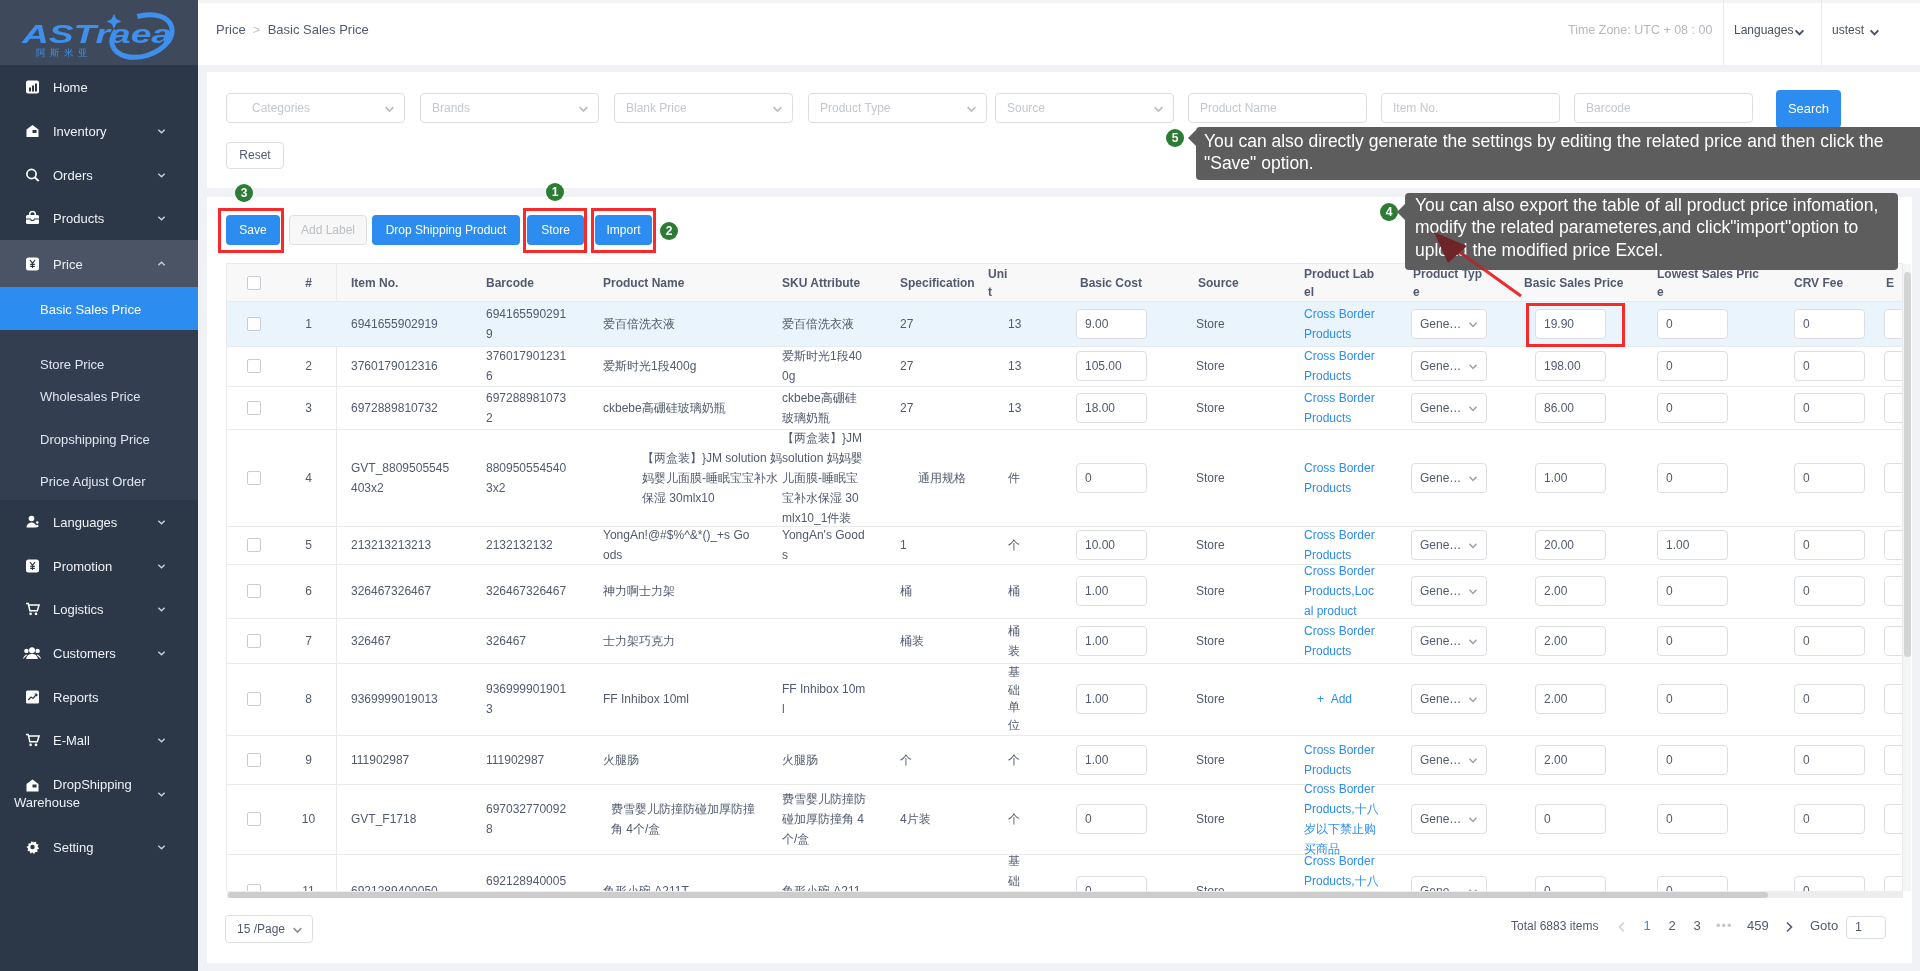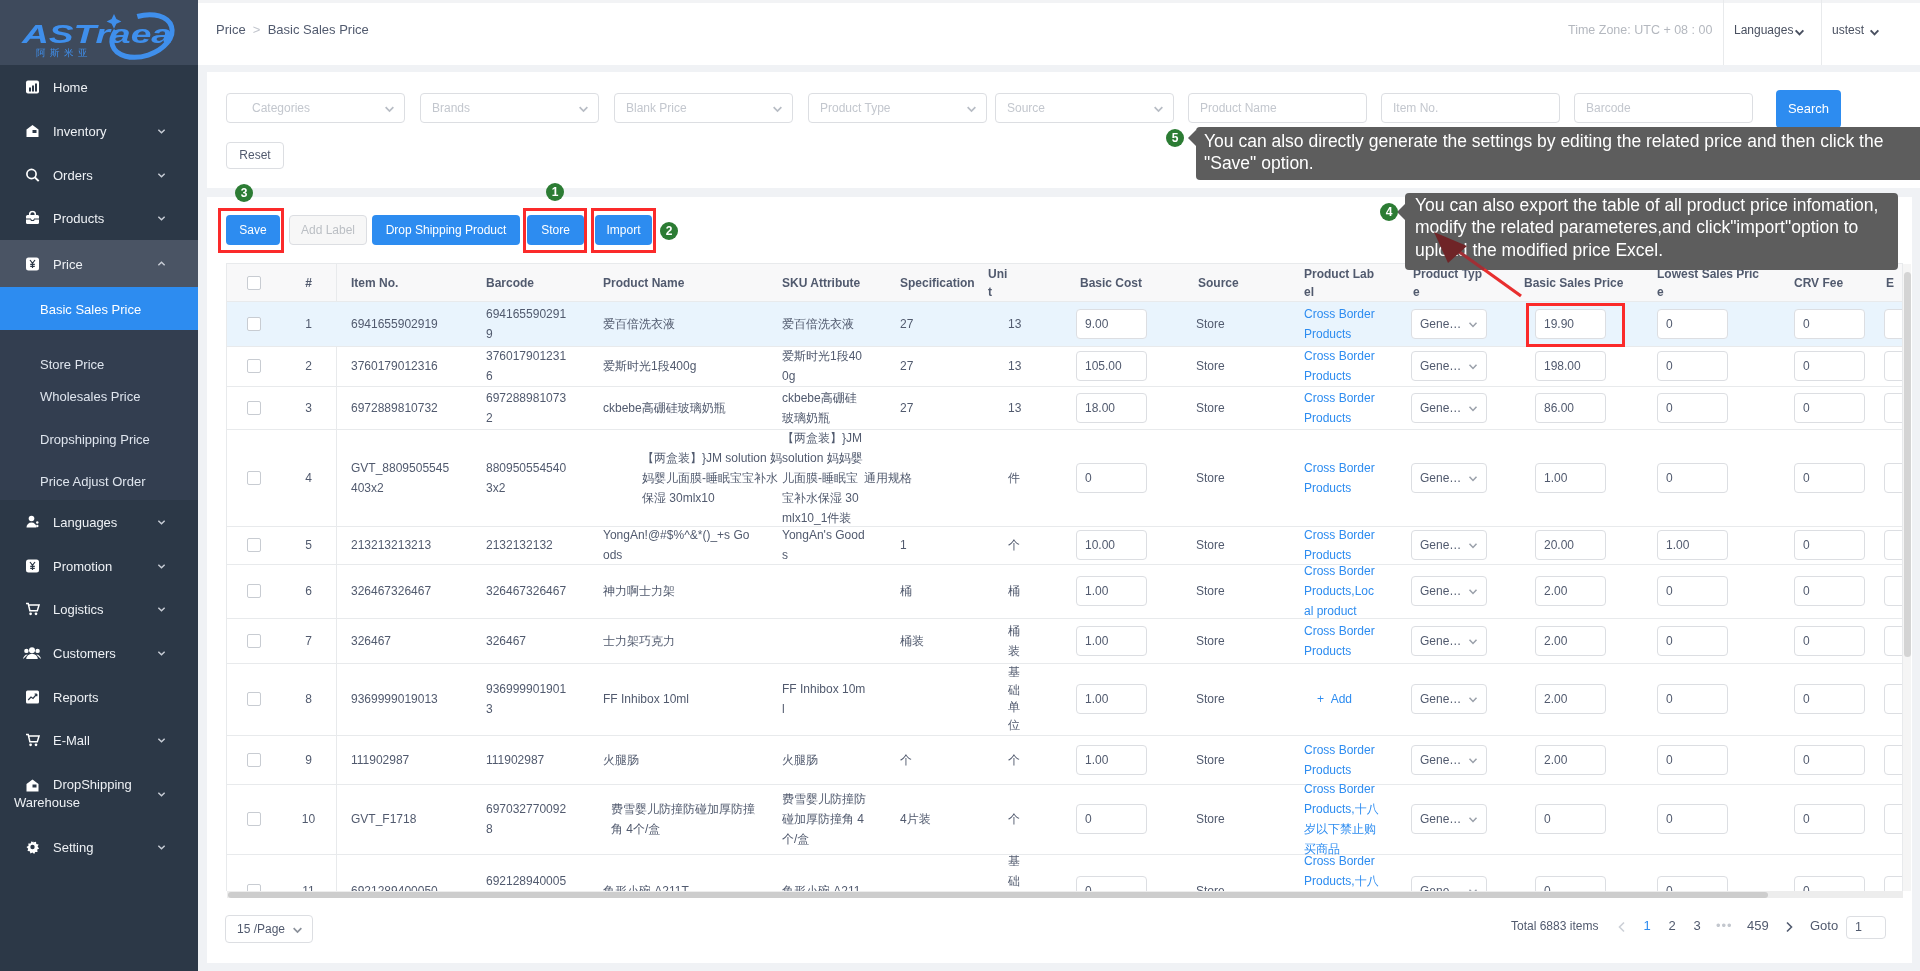--- a/index.html
+++ b/index.html
@@ -321,21 +321,21 @@
 <div class="tinp" style="left:1430px;top:128.5px">0</div>
 <div class="tinp" style="left:1567px;top:128.5px">0</div>
 <div class="tinp" style="left:1657px;top:128.5px;width:60px"></div>
 <div class="rowline" style="top:262px"></div>
 <div class="cb" style="left:19.5px;top:206.5px"></div>
 <div class="cell" style="left:54px;top:203.5px;width:55px;text-align:center">4</div>
 <div class="cell" style="left:124px;top:193.5px;line-height:20px;">GVT_8809505545<br>403x2</div>
 <div class="cell" style="left:259px;top:193.5px;line-height:20px;">880950554540<br>3x2</div>
 <div class="cell" style="left:376px;top:183.5px;line-height:20px;margin-left:39px;">【两盒装】}JM solution 妈<br>妈婴儿面膜-睡眠宝宝补水<br>保湿 30mlx10</div>
 <div class="cell" style="left:555px;top:163.5px;line-height:20px;">【两盒装】}JM<br>solution 妈妈婴<br>儿面膜-睡眠宝<br>宝补水保湿 30<br>mlx10_1件装</div>
-<div class="cell" style="left:637px;top:203.5px">通用规格</div>
+<div class="cell" style="left:691px;top:203.5px">通用规格</div>
 <div class="cell" style="left:781px;top:203.5px;line-height:20px;">件</div>
 <div class="tinp" style="left:849px;top:198.5px">0</div>
 <div class="cell" style="left:969px;top:203.5px">Store</div>
 <div class="cell link" style="left:1077px;top:193.5px;line-height:20px;">Cross Border<br>Products</div>
 <div class="tsel" style="left:1184px;top:198.5px">Gene…<svg style="position:absolute;right:8px;top:10px" width="10" height="10" viewBox="0 0 10 10">
         <path d="M1.5 2.8 L5 6.5 L8.5 2.8" stroke="#9aa0aa" stroke-width="1.5" fill="none"></path>
       </svg></div>
 <div class="tinp" style="left:1308px;top:198.5px">1.00</div>
 <div class="tinp" style="left:1430px;top:198.5px">0</div>
 <div class="tinp" style="left:1567px;top:198.5px">0</div>

